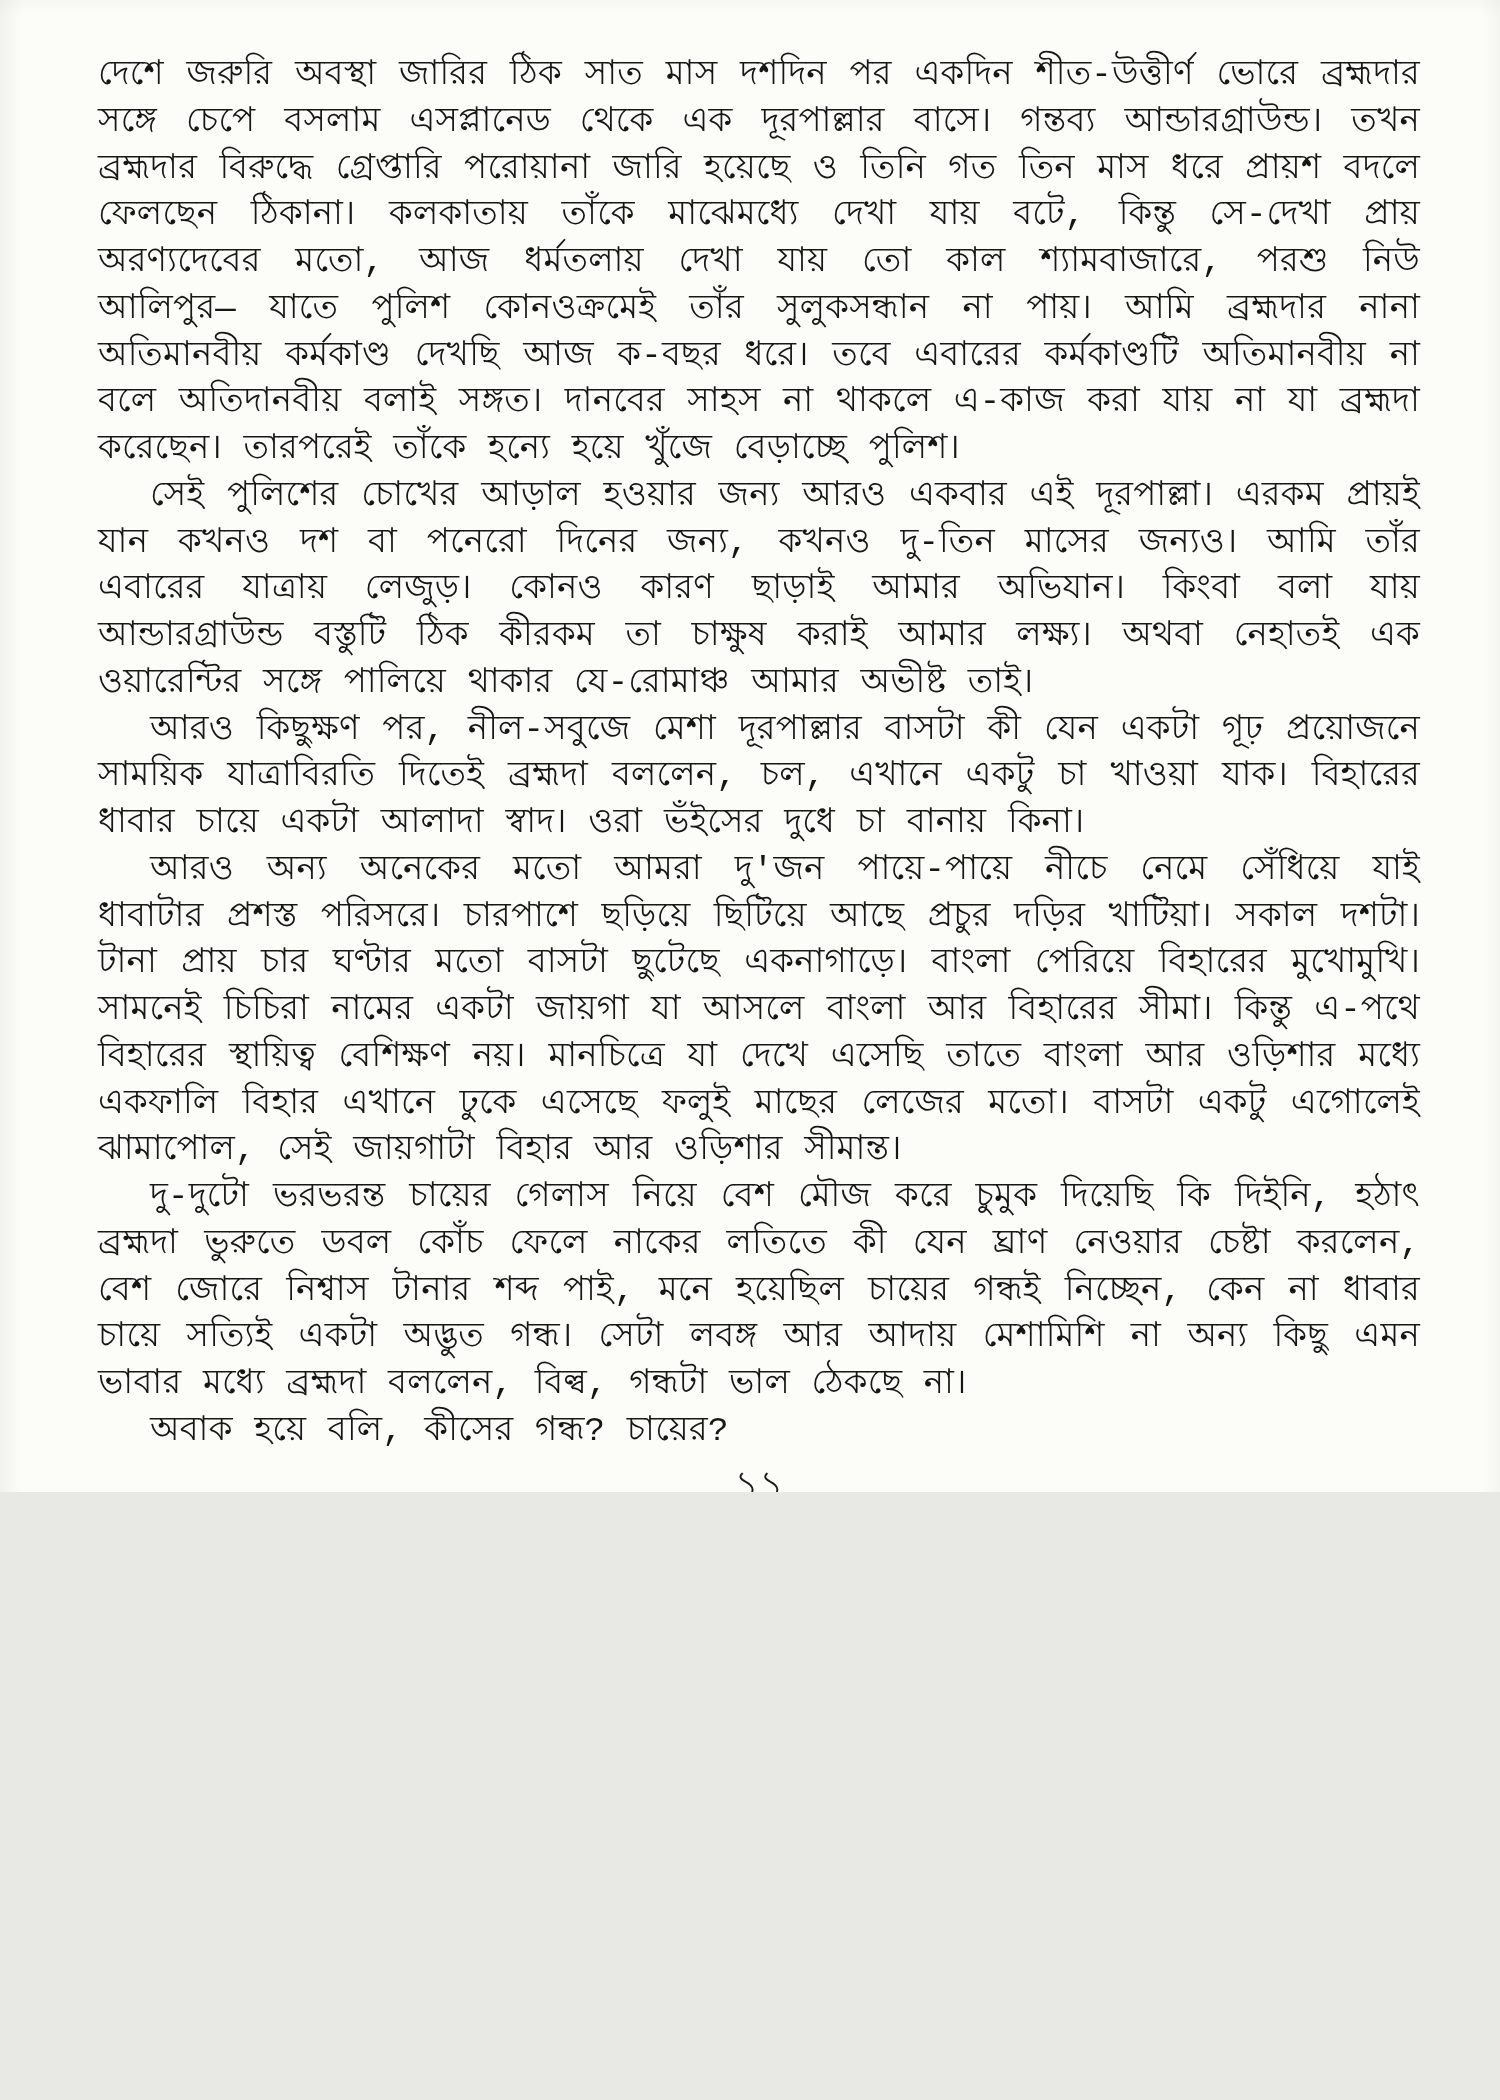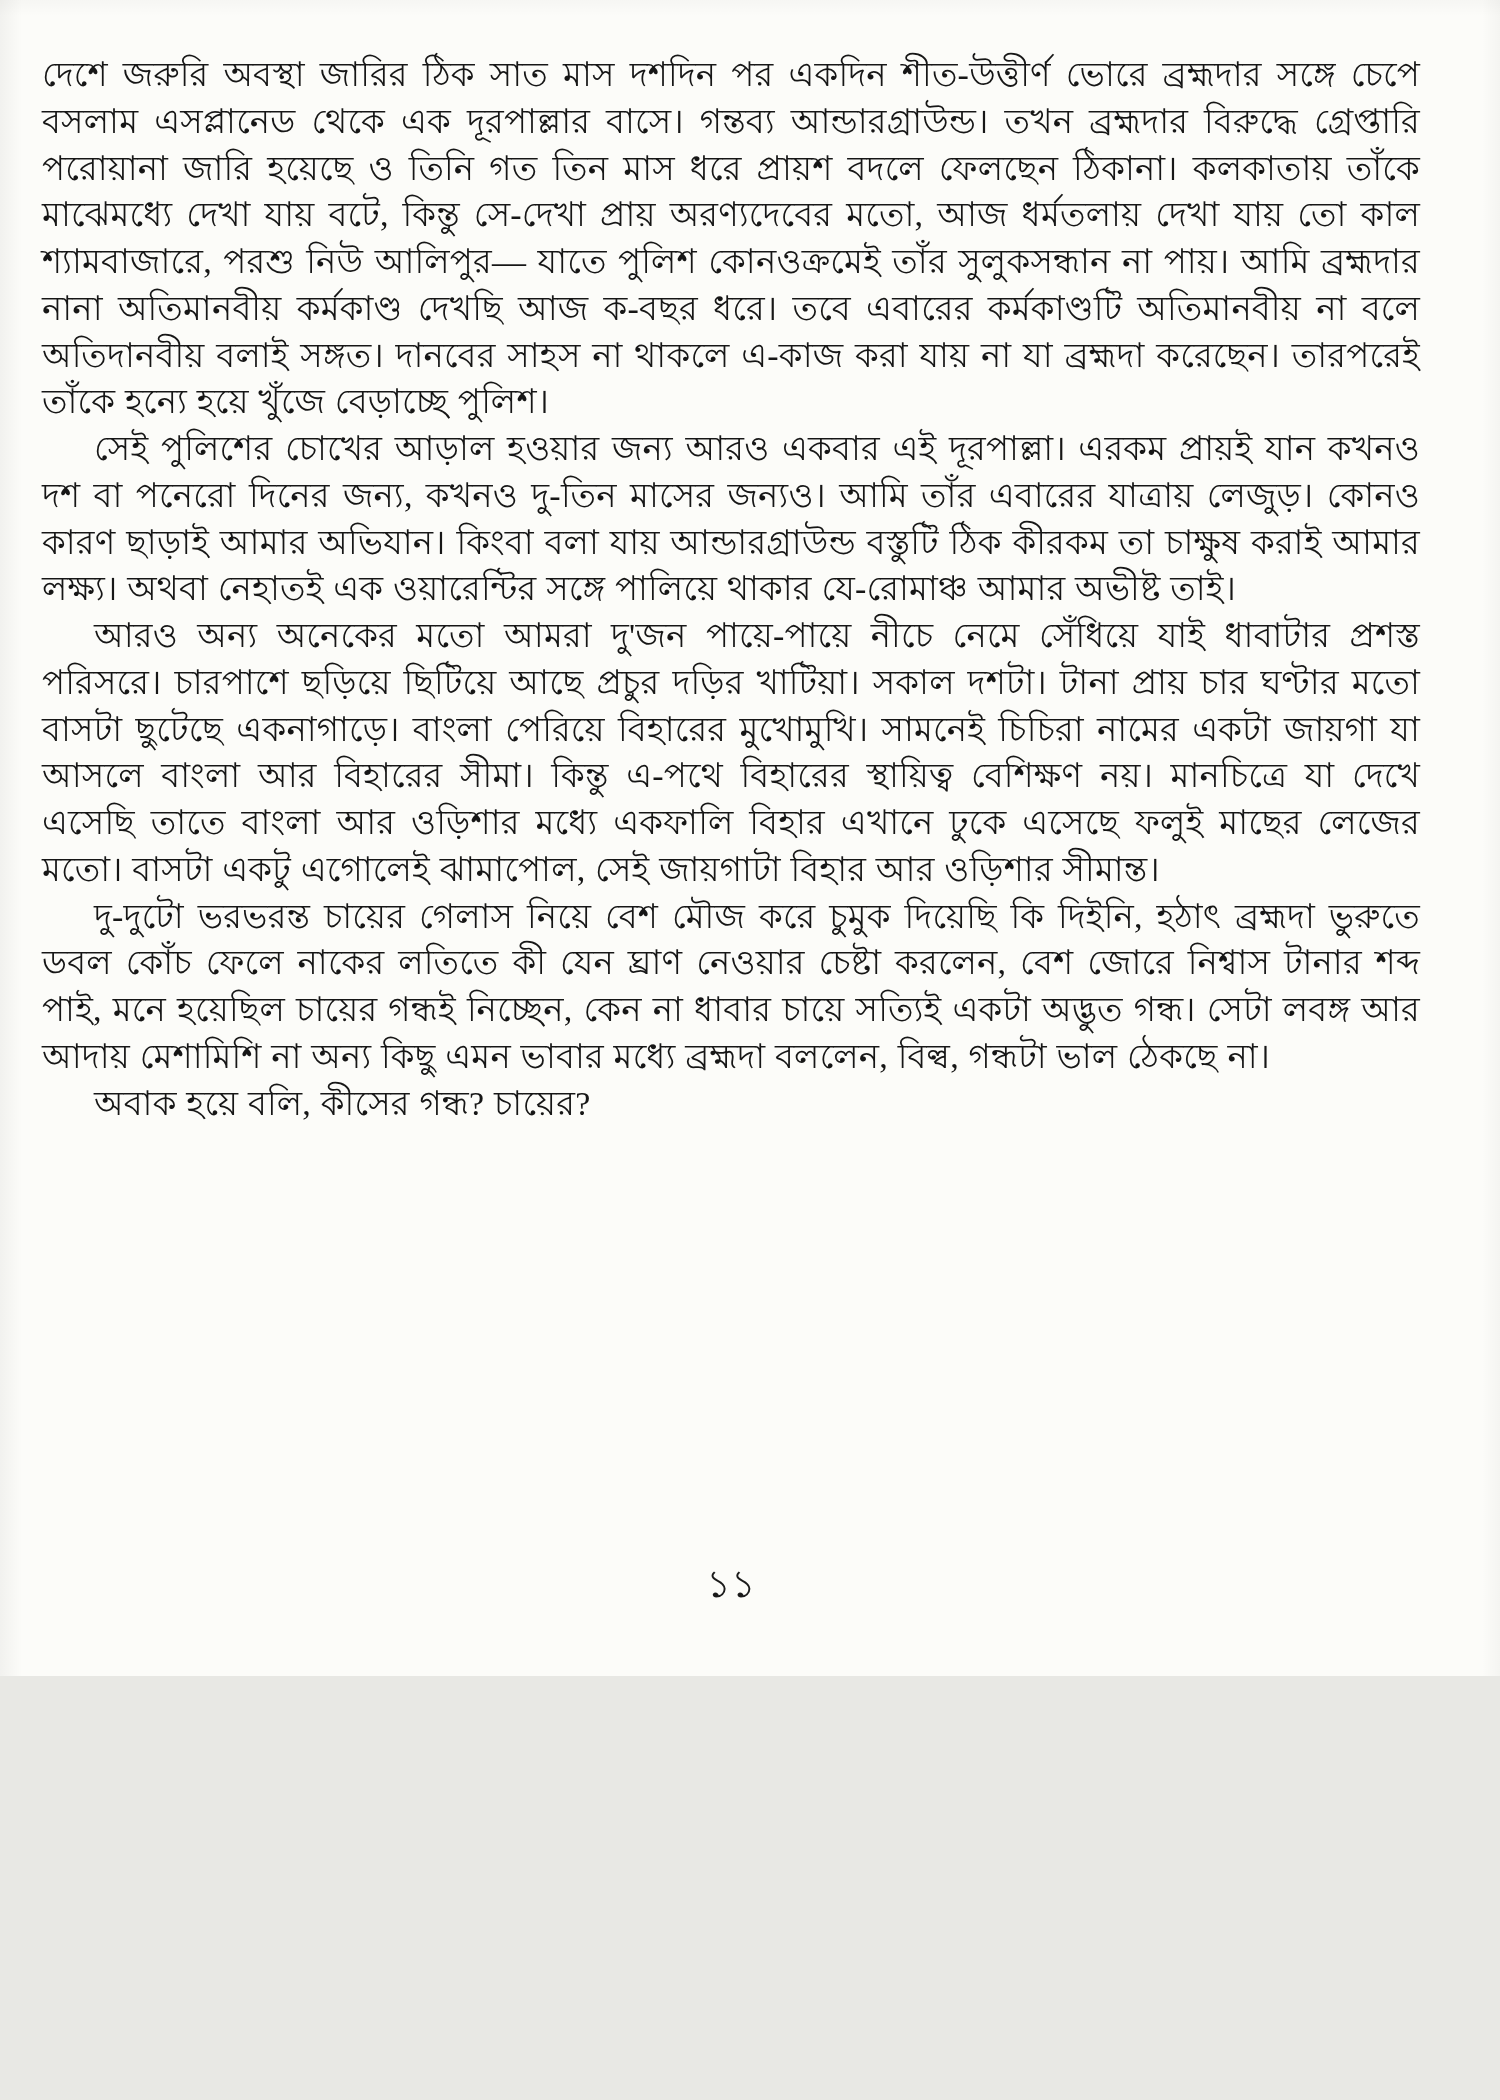--- a/index.html
+++ b/index.html
@@ -3,26 +3,26 @@
 <meta charset="utf-8">
 <style>
   html, body {
     margin: 0;
     padding: 0;
     background: #e8e8e4;
   }
   .page {
     position: relative;
     width: 1500px;
-    height: 1676px;
+    height: 1492px;
     margin: 0 auto;
     background: #fcfcf9;
     box-sizing: border-box;
-    padding: 52px 80px 40px 42px;
-    font-family: Liberation Serif, serif;
+    padding: 52px 80px 40px 98px;
+    font-family: Liberation Mono, monospace;
     color: #161616;
     display: flex;
     flex-direction: column;
     
     background-image:
       linear-gradient(90deg, rgba(0,0,0,0.045) 0, rgba(0,0,0,0) 22px),
       linear-gradient(270deg, rgba(0,0,0,0.03) 0, rgba(0,0,0,0) 18px),
       linear-gradient(180deg, rgba(0,0,0,0.025) 0, rgba(0,0,0,0) 16px);
   }
   .text-block {
@@ -47,18 +47,19 @@
     color: #1a1a1a;
   }
 </style>
 </head>
 <body>
 
 <div class="page">
   <div class="text-block">
     <p class="para">দেশে জরুরি অবস্থা জারির ঠিক সাত মাস দশদিন পর একদিন শীত-উত্তীর্ণ ভোরে ব্রহ্মদার সঙ্গে চেপে বসলাম এসপ্লানেড থেকে এক দূরপাল্লার বাসে। গন্তব্য আন্ডারগ্রাউন্ড। তখন ব্রহ্মদার বিরুদ্ধে গ্রেপ্তারি পরোয়ানা জারি হয়েছে ও তিনি গত তিন মাস ধরে প্রায়শ বদলে ফেলছেন ঠিকানা। কলকাতায় তাঁকে মাঝেমধ্যে দেখা যায় বটে, কিন্তু সে-দেখা প্রায় অরণ্যদেবের মতো, আজ ধর্মতলায় দেখা যায় তো কাল শ্যামবাজারে, পরশু নিউ আলিপুর— যাতে পুলিশ কোনওক্রমেই তাঁর সুলুকসন্ধান না পায়। আমি ব্রহ্মদার নানা অতিমানবীয় কর্মকাণ্ড দেখছি আজ ক-বছর ধরে। তবে এবারের কর্মকাণ্ডটি অতিমানবীয় না বলে অতিদানবীয় বলাই সঙ্গত। দানবের সাহস না থাকলে এ-কাজ করা যায় না যা ব্রহ্মদা করেছেন। তারপরেই তাঁকে হন্যে হয়ে খুঁজে বেড়াচ্ছে পুলিশ।</p>
     <p class="para indent">সেই পুলিশের চোখের আড়াল হওয়ার জন্য আরও একবার এই দূরপাল্লা। এরকম প্রায়ই যান কখনও দশ বা পনেরো দিনের জন্য, কখনও দু-তিন মাসের জন্যও। আমি তাঁর এবারের যাত্রায় লেজুড়। কোনও কারণ ছাড়াই আমার অভিযান। কিংবা বলা যায় আন্ডারগ্রাউন্ড বস্তুটি ঠিক কীরকম তা চাক্ষুষ করাই আমার লক্ষ্য। অথবা নেহাতই এক ওয়ারেন্টির সঙ্গে পালিয়ে থাকার যে-রোমাঞ্চ আমার অভীষ্ট তাই।</p>
+    <p class="para indent">আরও কিছুক্ষণ পর, নীল-সবুজে মেশা দূরপাল্লার বাসটা কী যেন একটা গূঢ় প্রয়োজনে সাময়িক যাত্রাবিরতি দিতেই ব্রহ্মদা বললেন, চল, এখানে একটু চা খাওয়া যাক। বিহারের ধাবার চায়ে একটা আলাদা স্বাদ। ওরা ভঁইসের দুধে চা বানায় কিনা।</p>
     <p class="para indent">আরও অন্য অনেকের মতো আমরা দু'জন পায়ে-পায়ে নীচে নেমে সেঁধিয়ে যাই ধাবাটার প্রশস্ত পরিসরে। চারপাশে ছড়িয়ে ছিটিয়ে আছে প্রচুর দড়ির খাটিয়া। সকাল দশটা। টানা প্রায় চার ঘণ্টার মতো বাসটা ছুটেছে একনাগাড়ে। বাংলা পেরিয়ে বিহারের মুখোমুখি। সামনেই চিচিরা নামের একটা জায়গা যা আসলে বাংলা আর বিহারের সীমা। কিন্তু এ-পথে বিহারের স্থায়িত্ব বেশিক্ষণ নয়। মানচিত্রে যা দেখে এসেছি তাতে বাংলা আর ওড়িশার মধ্যে একফালি বিহার এখানে ঢুকে এসেছে ফলুই মাছের লেজের মতো। বাসটা একটু এগোলেই ঝামাপোল, সেই জায়গাটা বিহার আর ওড়িশার সীমান্ত।</p>
     <p class="para indent">দু-দুটো ভরভরন্ত চায়ের গেলাস নিয়ে বেশ মৌজ করে চুমুক দিয়েছি কি দিইনি, হঠাৎ ব্রহ্মদা ভুরুতে ডবল কোঁচ ফেলে নাকের লতিতে কী যেন ঘ্রাণ নেওয়ার চেষ্টা করলেন, বেশ জোরে নিশ্বাস টানার শব্দ পাই, মনে হয়েছিল চায়ের গন্ধই নিচ্ছেন, কেন না ধাবার চায়ে সত্যিই একটা অদ্ভুত গন্ধ। সেটা লবঙ্গ আর আদায় মেশামিশি না অন্য কিছু এমন ভাবার মধ্যে ব্রহ্মদা বললেন, বিল্ব, গন্ধটা ভাল ঠেকছে না।</p>
     <p class="para indent">অবাক হয়ে বলি, কীসের গন্ধ? চায়ের?</p>
   </div>
   <div class="page-number">১১</div>
 </div>
 
 </body></html>

